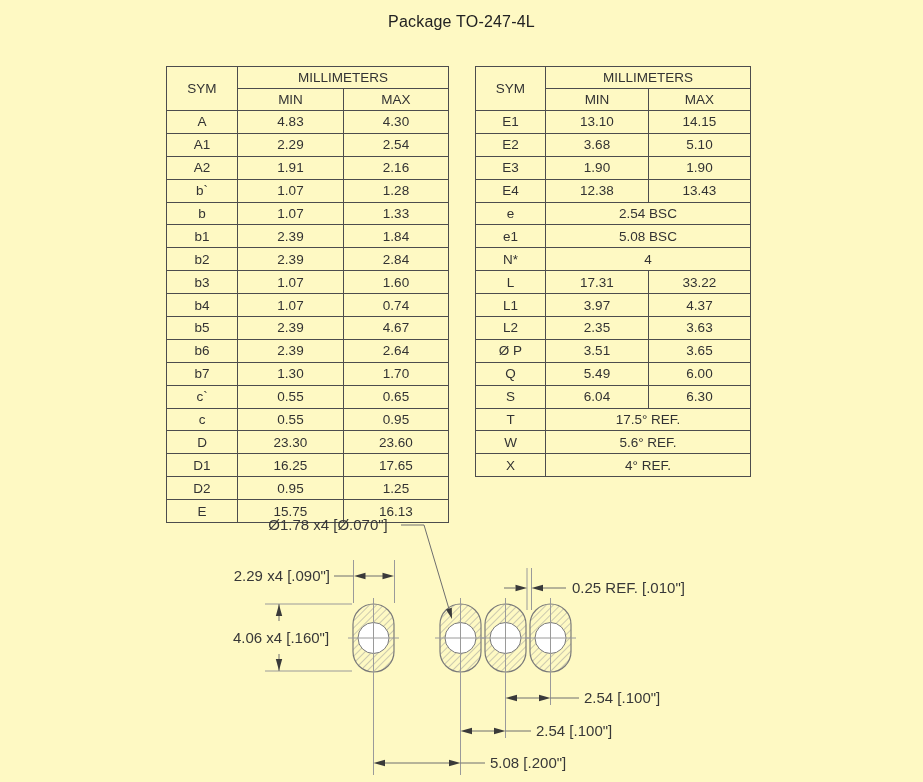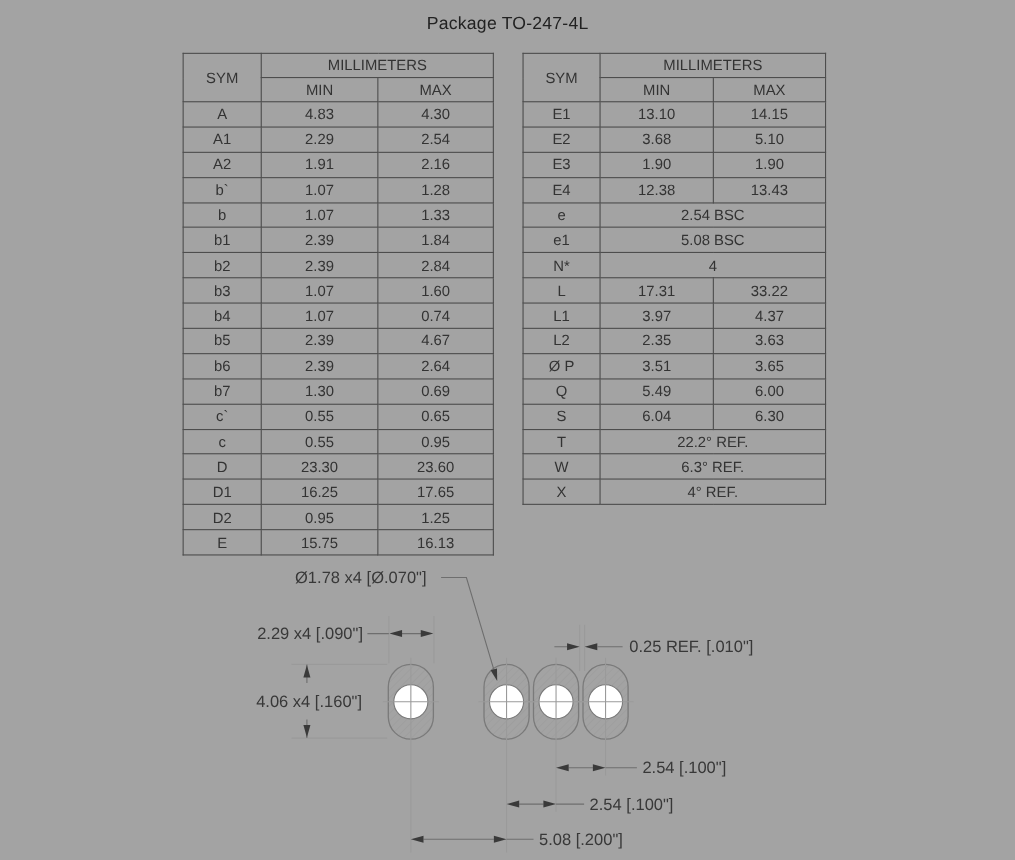--- a/index.html
+++ b/index.html
@@ -1,34 +1,34 @@
 <!DOCTYPE html>
 <html><head>
 <meta charset="utf-8">
 <style>
   html, body { margin: 0; padding: 0; background: #ffffff; }
   #page {
     position: relative;
     width: 923px;
     height: 782px;
-    background: #a3a3a3;
+    background: #fef9c3;
     font-family: "Liberation Sans", sans-serif;
     overflow: hidden;
   }
   #page-title {
     position: absolute;
     top: 13px;
     left: 0;
     width: 923px;
     text-align: center;
     font-size: 16px;
     color: #222222;
     letter-spacing: 0.2px;
   }
-  .tbl-wrap { position: absolute; }
+  .tbl-wrap { position: absolute; margin-top: 18px; }
   #left-table-wrap  { left: 166px; top: 48px; }
   #right-table-wrap { left: 475px; top: 48px; }
   table.dim {
     border-collapse: collapse;
     table-layout: fixed;
     font-size: 13.5px;
     color: #333333;
   }
   table.dim th, table.dim td {
     border: 1px solid #4d4d4d;
@@ -133,21 +133,21 @@
             <td>4.67</td>
           </tr>
           <tr>
             <td>b6</td>
             <td>2.39</td>
             <td>2.64</td>
           </tr>
           <tr>
             <td>b7</td>
             <td>1.30</td>
-            <td>0.69</td>
+            <td>1.70</td>
           </tr>
           <tr>
             <td>c`</td>
             <td>0.55</td>
             <td>0.65</td>
           </tr>
           <tr>
             <td>c</td>
             <td>0.55</td>
             <td>0.95</td>
@@ -251,25 +251,25 @@
             <td>5.49</td>
             <td>6.00</td>
           </tr>
           <tr>
             <td>S</td>
             <td>6.04</td>
             <td>6.30</td>
           </tr>
           <tr>
             <td>T</td>
-            <td colspan="2">22.2° REF.</td>
+            <td colspan="2">17.5° REF.</td>
           </tr>
           <tr>
             <td>W</td>
-            <td colspan="2">6.3° REF.</td>
+            <td colspan="2">5.6° REF.</td>
           </tr>
           <tr>
             <td>X</td>
             <td colspan="2">4° REF.</td>
           </tr>
         </tbody>
     </table>
   </div>
 
   <svg id="drawing-svg" width="923" height="282" viewBox="0 0 923 282">

